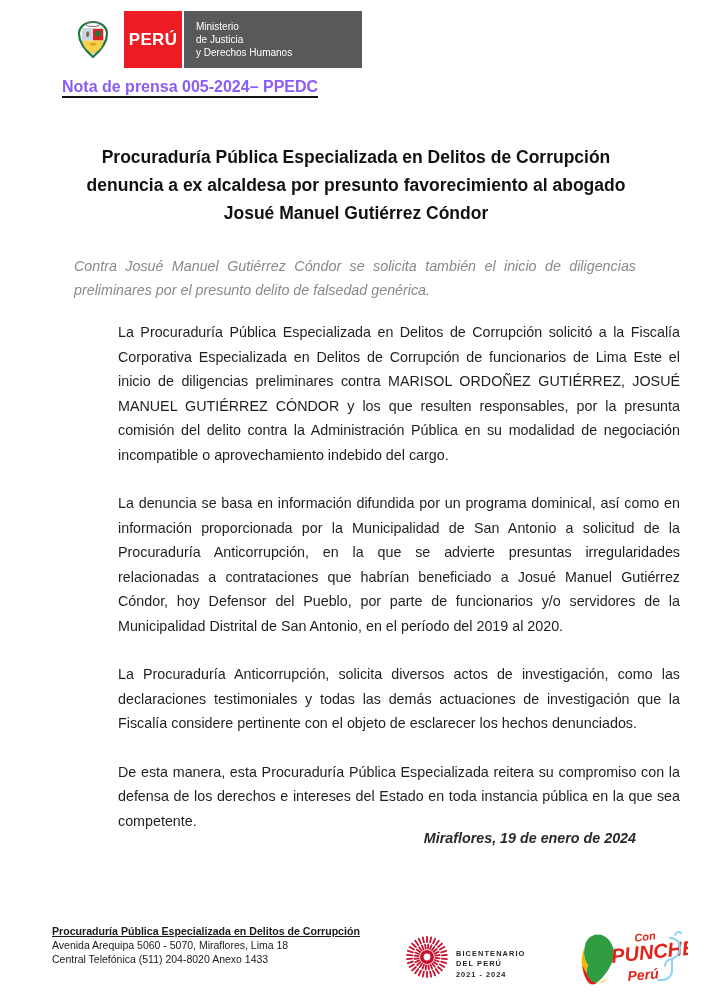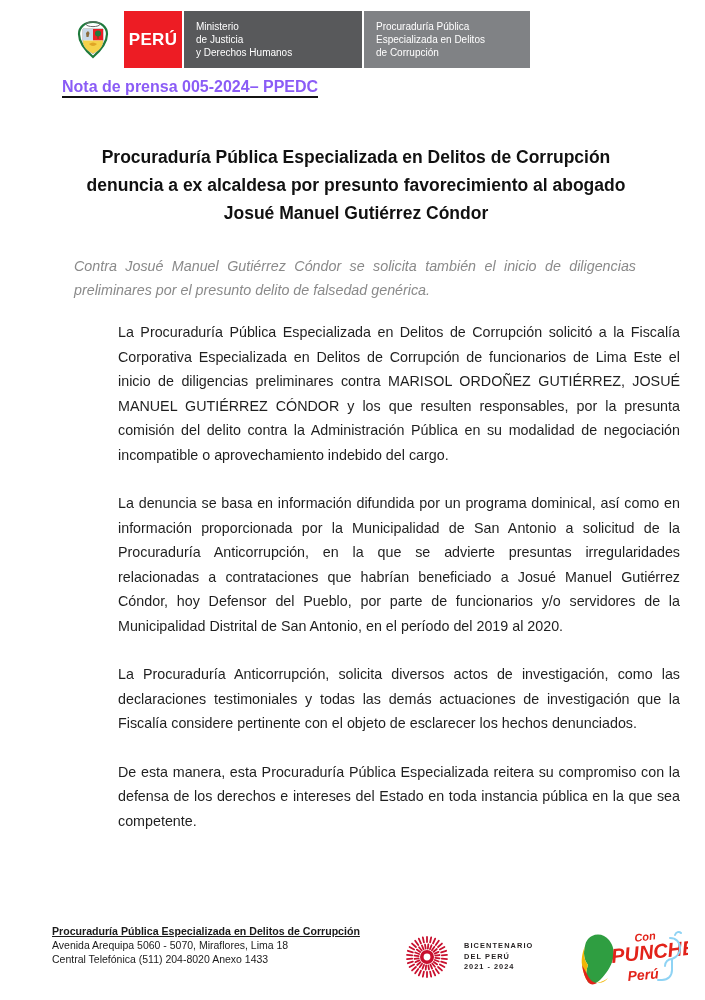--- a/index.html
+++ b/index.html
@@ -174,22 +174,22 @@
     white-space: nowrap;
     font-size: 10.6px;
   }
   .foot-text .ft-line { display:block; white-space: nowrap; }
 
   .bicentenario {
     position: absolute;
     left: 404px;
     top: 16px;
     display: flex;
-    align-items: center;
-    gap: 14px;
+    align-items: flex-end;
+    gap: 6px;
   }
   .bic-mark { width: 46px; height: 46px; flex:0 0 auto; }
   .bic-text {
     font-size: 7.4px;
     line-height: 10.5px;
     letter-spacing: 1.1px;
     color: #231f20;
     font-weight: bold;
   }
   .bic-text .yrs { color: #231f20; letter-spacing: 1px; }
@@ -236,42 +236,38 @@
       <span>PERÚ</span>
     </div>
 
     <div class="hdr-block minjus">
       <span>Ministerio</span>
       <span>de Justicia</span>
       <span>y Derechos Humanos</span>
     </div>
 
 
-    <div class="hdr-block ppedc">
-      <span>Procuraduría Pública</span>
-      <span>Especializada en Delitos</span>
-      <span>de Corrupción</span>
-    </div>
   </div>
 
   <div class="nota-title">
     <span>Nota de prensa 005-2024– PPEDC</span>
   </div>
 
   <div class="headline">Procuraduría Pública Especializada en Delitos de Corrupción denuncia a ex alcaldesa por presunto favorecimiento al abogado Josué Manuel Gutiérrez Cóndor</div>
 
   <div class="lead">Contra Josué Manuel Gutiérrez Cóndor se solicita también el inicio de diligencias preliminares por el presunto delito de falsedad genérica.</div>
 
   <div class="body-wrap">
     <p class="para">La Procuraduría Pública Especializada en Delitos de Corrupción solicitó a la Fiscalía Corporativa Especializada en Delitos de Corrupción de funcionarios de Lima Este el inicio de diligencias preliminares contra MARISOL ORDOÑEZ GUTIÉRREZ, JOSUÉ MANUEL GUTIÉRREZ CÓNDOR y los que resulten responsables, por la presunta comisión del delito contra la Administración Pública en su modalidad de negociación incompatible o aprovechamiento indebido del cargo.</p>
     <p class="para">La denuncia se basa en información difundida por un programa dominical, así como en información proporcionada por la Municipalidad de San Antonio a solicitud de la Procuraduría Anticorrupción, en la que se advierte presuntas irregularidades relacionadas a contrataciones que habrían beneficiado a Josué Manuel Gutiérrez Cóndor, hoy Defensor del Pueblo, por parte de funcionarios y/o servidores de la Municipalidad Distrital de San Antonio, en el período del 2019 al 2020.</p>
     <p class="para">La Procuraduría Anticorrupción, solicita diversos actos de investigación, como las declaraciones testimoniales y todas las demás actuaciones de investigación que la Fiscalía considere pertinente con el objeto de esclarecer los hechos denunciados.</p>
     <p class="para">De esta manera, esta Procuraduría Pública Especializada reitera su compromiso con la defensa de los derechos e intereses del Estado en toda instancia pública en la que sea competente.</p>
   </div>
 
+  <div class="dateline">Miraflores, 19 de enero de 2024</div>
 
   <div class="footer">
 
     <div class="foot-text">
       <span class="ft-title">Procuraduría Pública Especializada en Delitos de Corrupción</span>
       <span class="ft-line">Avenida Arequipa 5060 - 5070, Miraflores, Lima 18</span>
       <span class="ft-line">Central Telefónica (511) 204-8020  Anexo 1433</span>
     </div>
 
     <div class="bicentenario">

